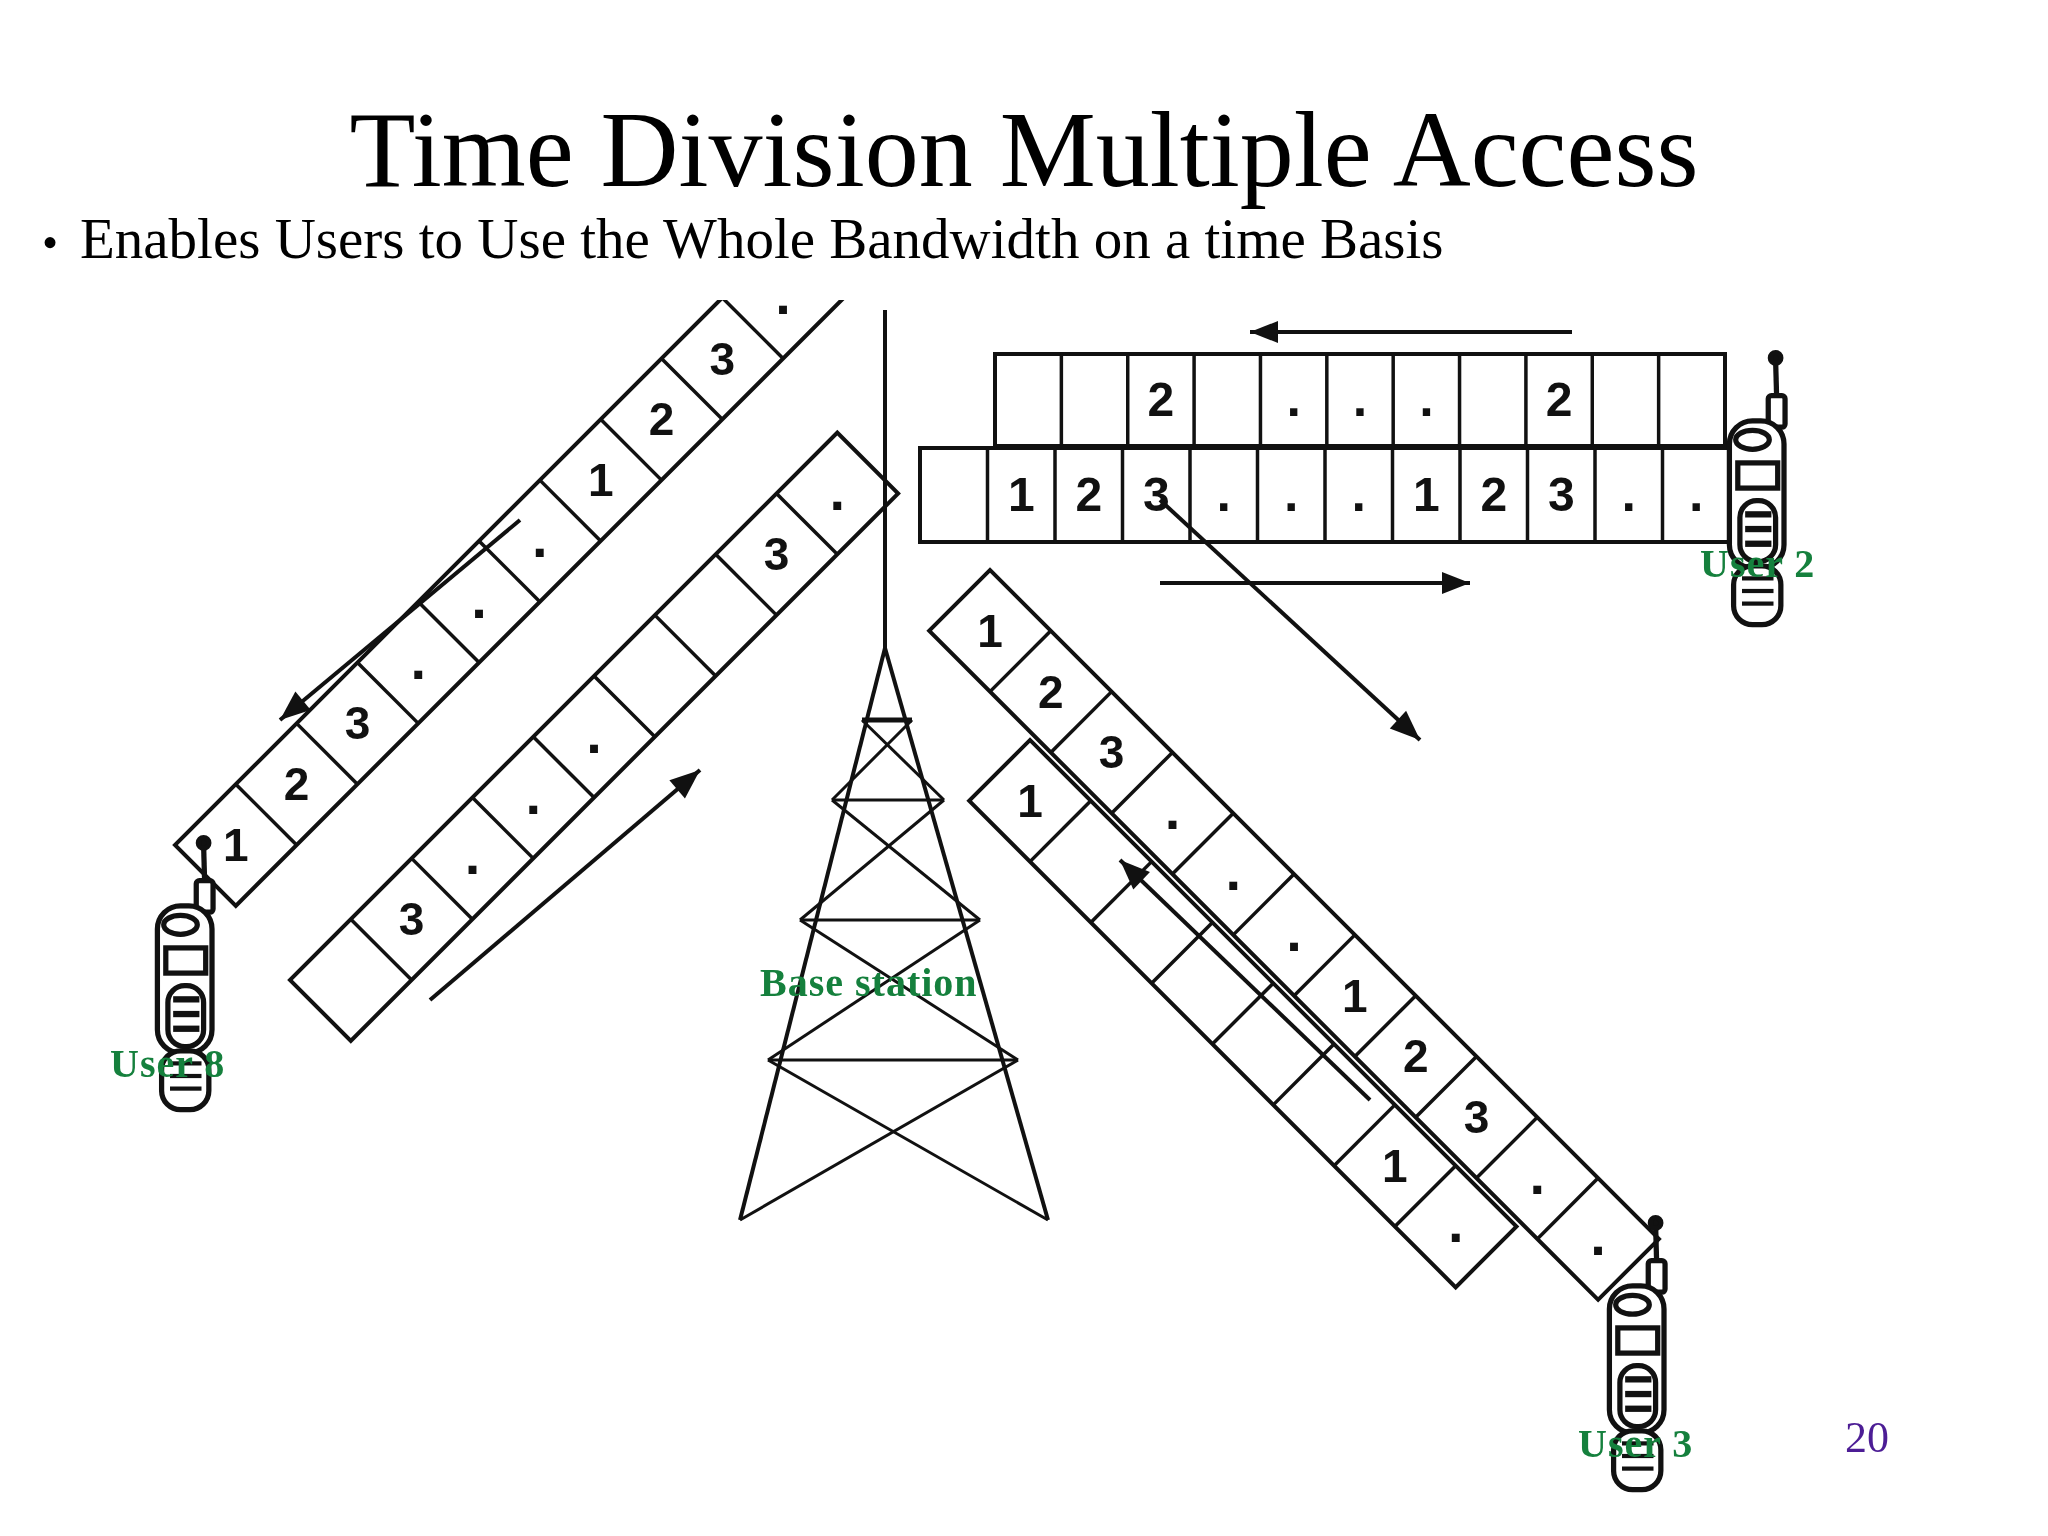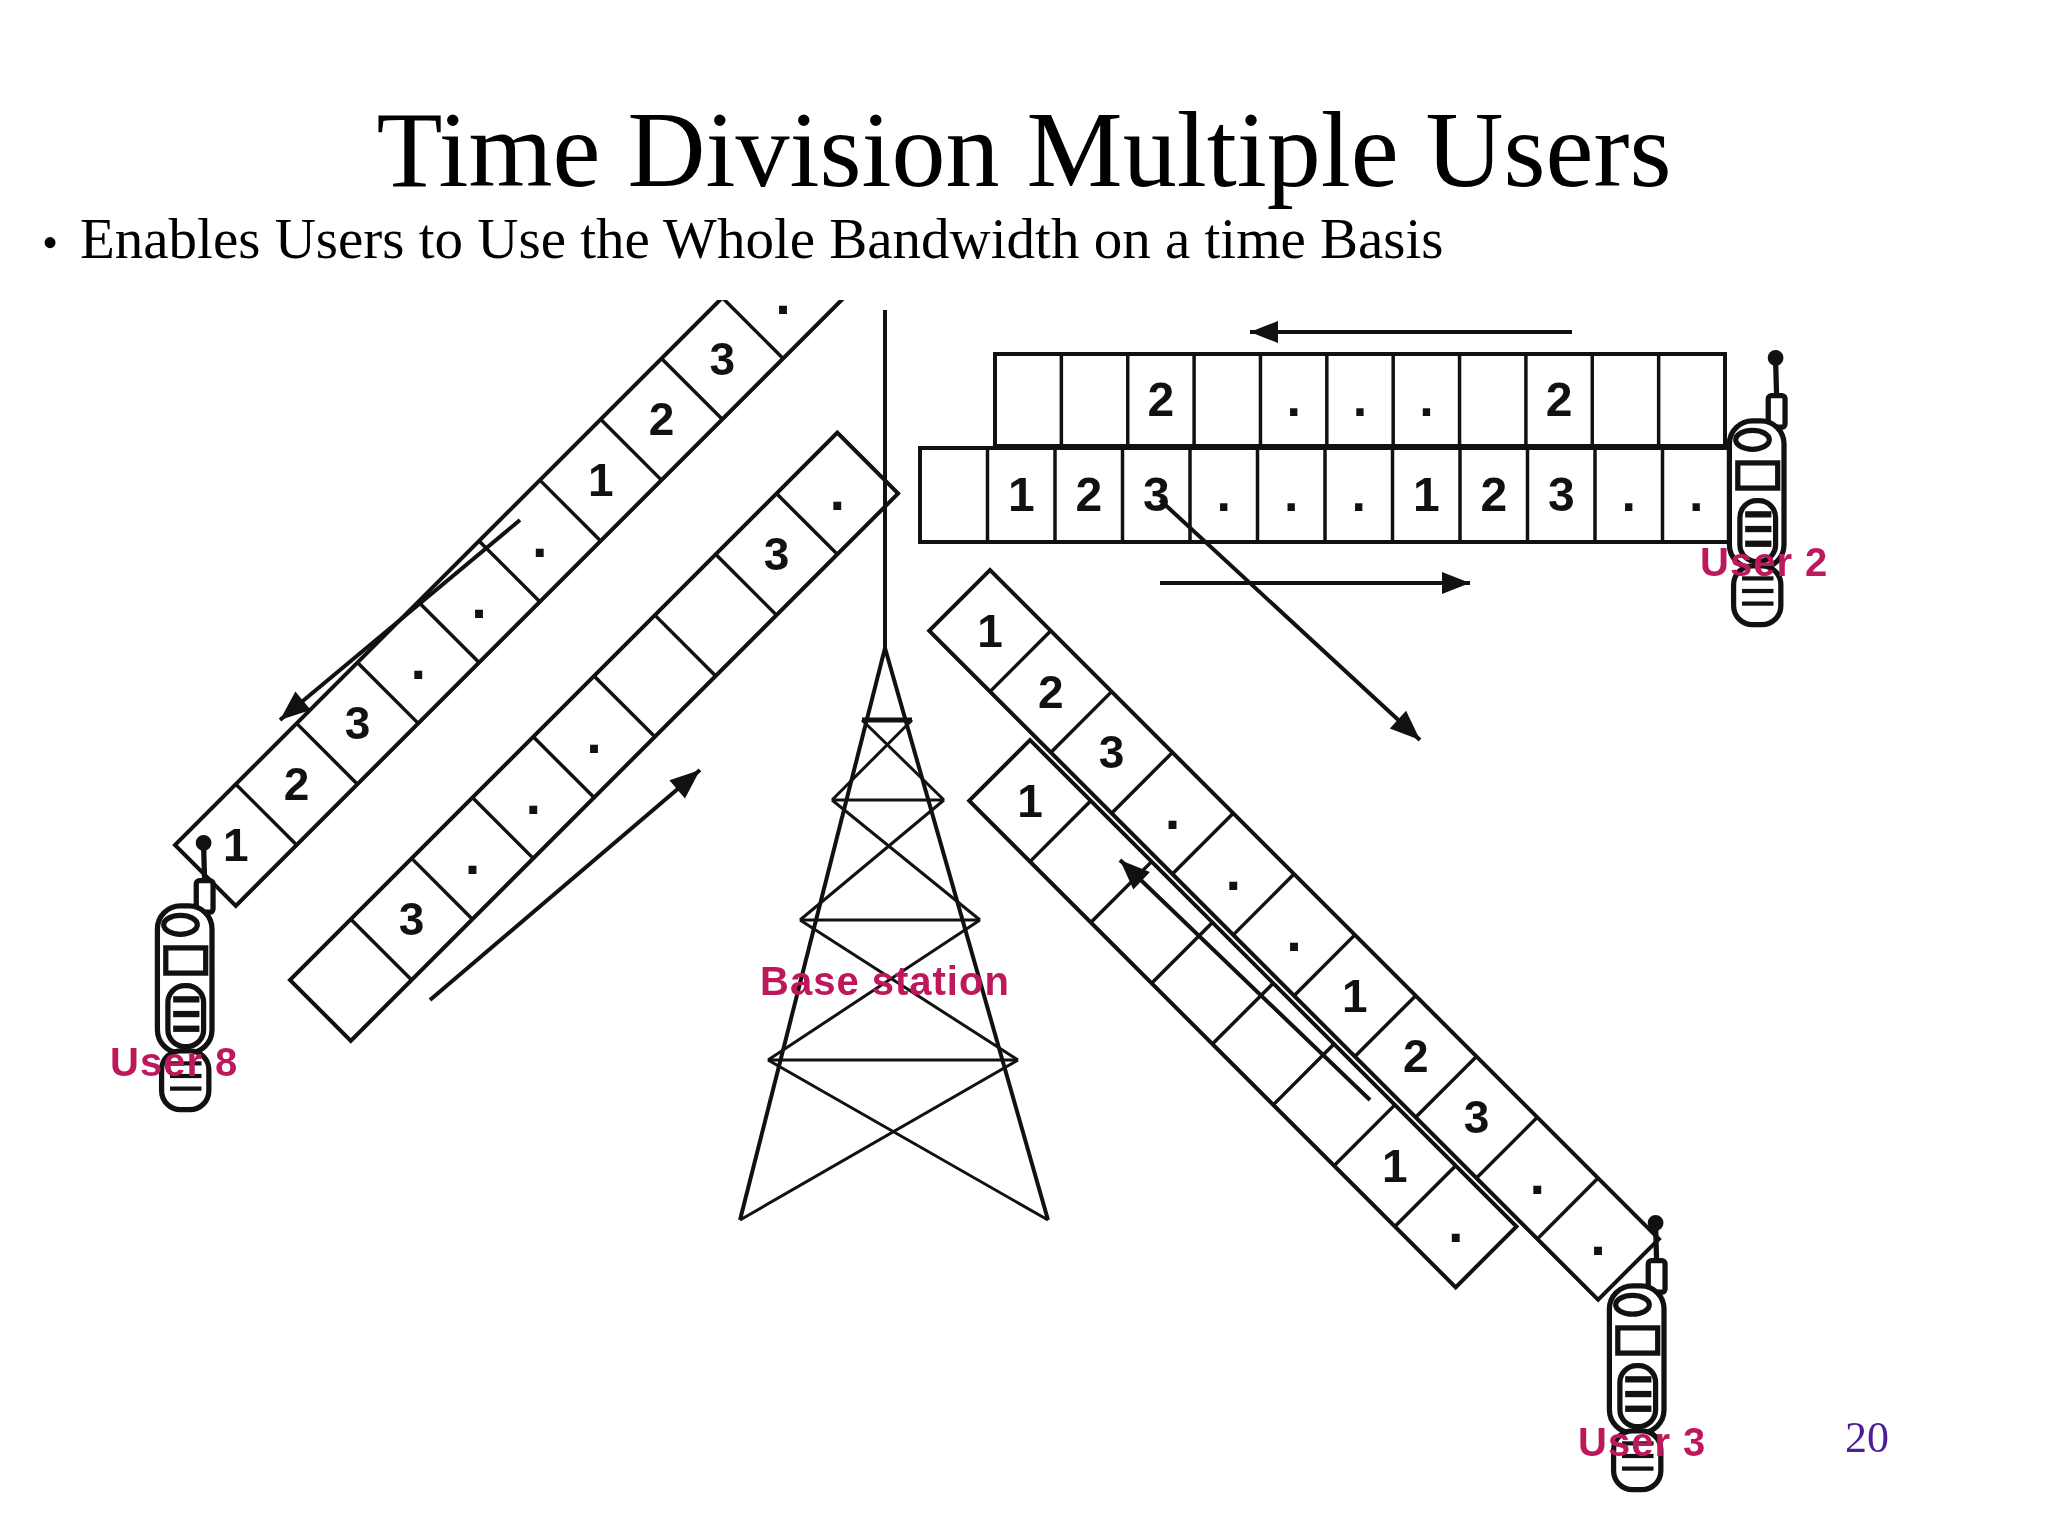--- a/index.html
+++ b/index.html
@@ -67,25 +67,25 @@
     position: absolute;
     left: 0;
     top: 0;
     width: 2048px;
     height: 1236px;
   }
 
   
   .fig-label {
     position: absolute;
-    font-family: Liberation Sans, sans-serif;
+    font-family: Liberation Serif, serif;
     font-weight: bold;
     font-size: 40px;
     letter-spacing: 1px;
-    color: #be185d;
+    color: #15803d;
     white-space: nowrap;
   }
   #label-user-1 { left: 1578px; top: 1120px; }
   #label-user-2 { left: 1700px; top: 240px; }
   #label-user-3 { left: 110px; top: 740px; }
   #label-base-station { left: 760px; top: 625px; margin-top: 34px; }
 
   
   #page-number {
     position: absolute;
@@ -95,21 +95,21 @@
     font-size: 44px;
     color: #4c1d95;
   }
 
   
   text { font-family: "Liberation Sans", sans-serif; font-weight: bold; fill: #111111; }
 </style>
 </head>
 <body>
 
-<h1 id="slide-title">Time Division Multiple Users</h1>
+<h1 id="slide-title">Time Division Multiple Access</h1>
 
 <div id="bullet-row">
   <span class="bullet-mark">•</span>
   <span class="bullet-text">Enables Users to Use the Whole Bandwidth on a time Basis</span>
 </div>
 
 <div id="figure">
 
   <svg id="figure-svg" viewBox="0 0 2048 1236" xmlns="http://www.w3.org/2000/svg">
 

